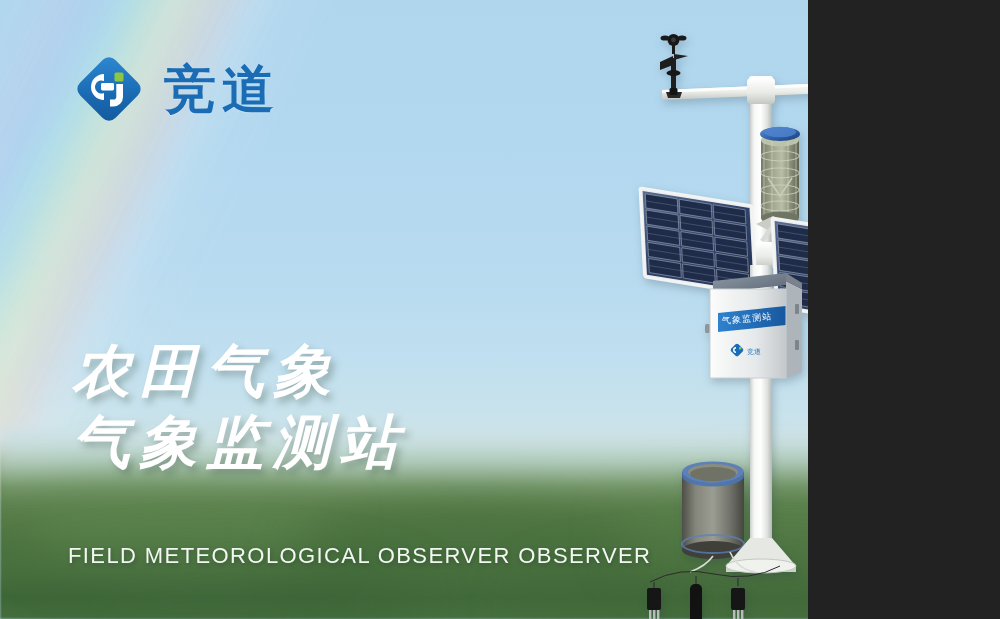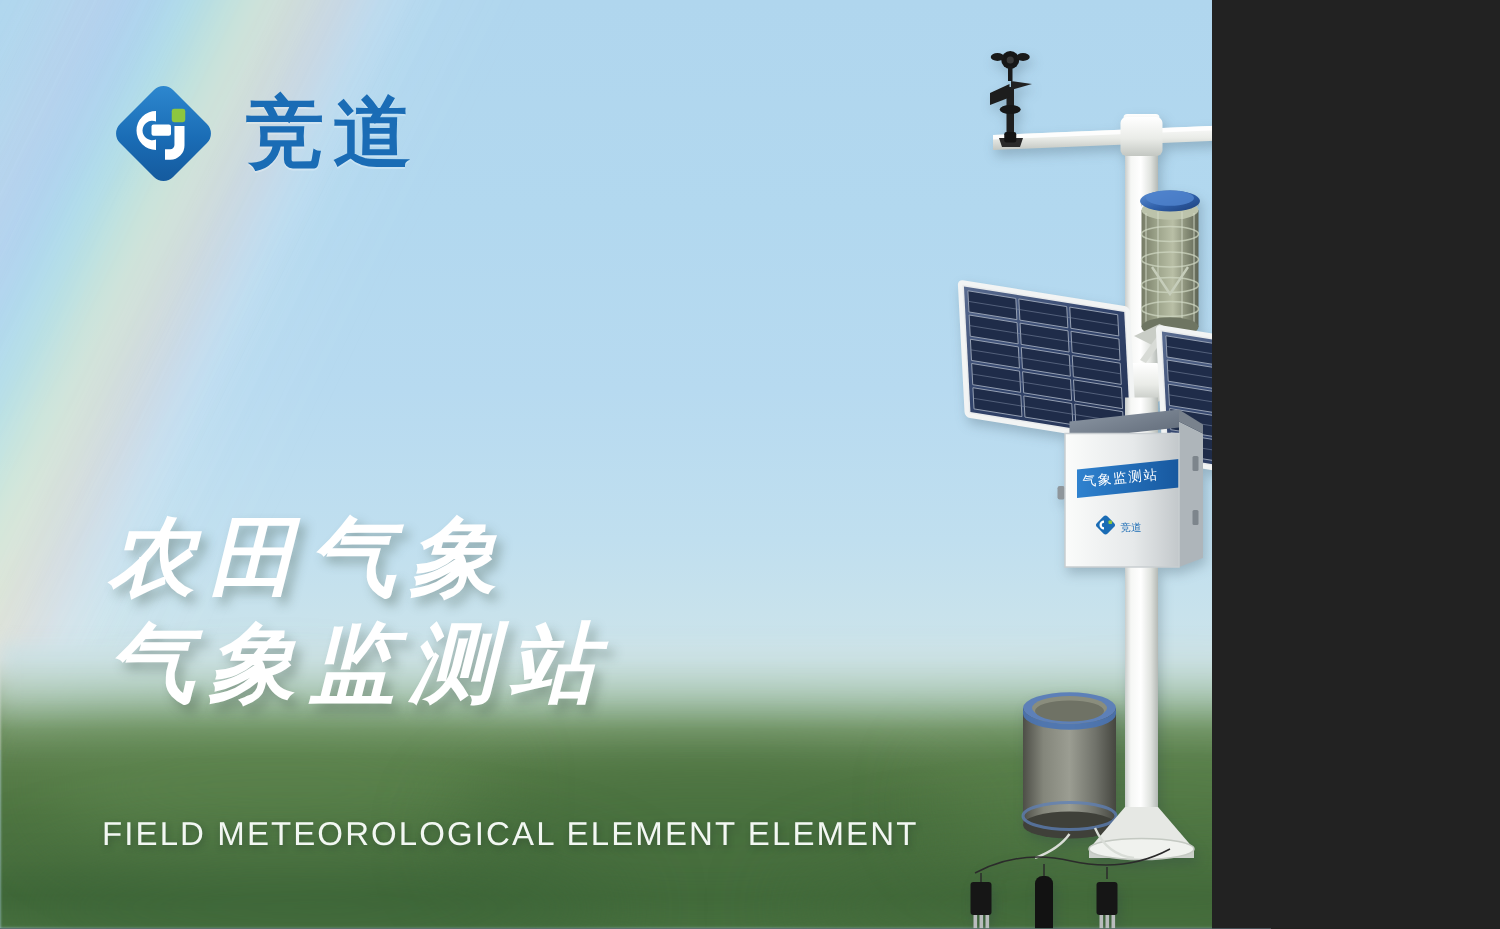--- a/index.html
+++ b/index.html
@@ -160,21 +160,21 @@
         <path d="M44.5 34 L53 34 L53 47 A9.5 9.5 0 0 1 43.5 56.5 L40 56.5 L40 49.5 L43.5 49.5 A2.8 2.8 0 0 0 46.3 46.7 L46.3 34 Z" fill="#ffffff"></path>
       </svg>
     </div>
     <div class="logo-text">竞道</div>
   </div>
 
   <div class="headline">
     <div class="hl-line">农田气象</div>
     <div class="hl-line">气象监测站</div>
   </div>
-  <div class="subtitle">FIELD METEOROLOGICAL ELEMENT ELEMENT</div>
+  <div class="subtitle">FIELD METEOROLOGICAL OBSERVER OBSERVER</div>
 
   <div class="station">
     <svg class="shadowy" width="380" height="609" viewBox="0 0 380 609">
       <defs>
         <linearGradient id="poleG" x1="0" y1="0" x2="1" y2="0">
           <stop offset="0%" stop-color="#c9cdcb"></stop>
           <stop offset="18%" stop-color="#f6f7f5"></stop>
           <stop offset="48%" stop-color="#ffffff"></stop>
           <stop offset="78%" stop-color="#dfe2de"></stop>
           <stop offset="100%" stop-color="#b4b9b5"></stop>

